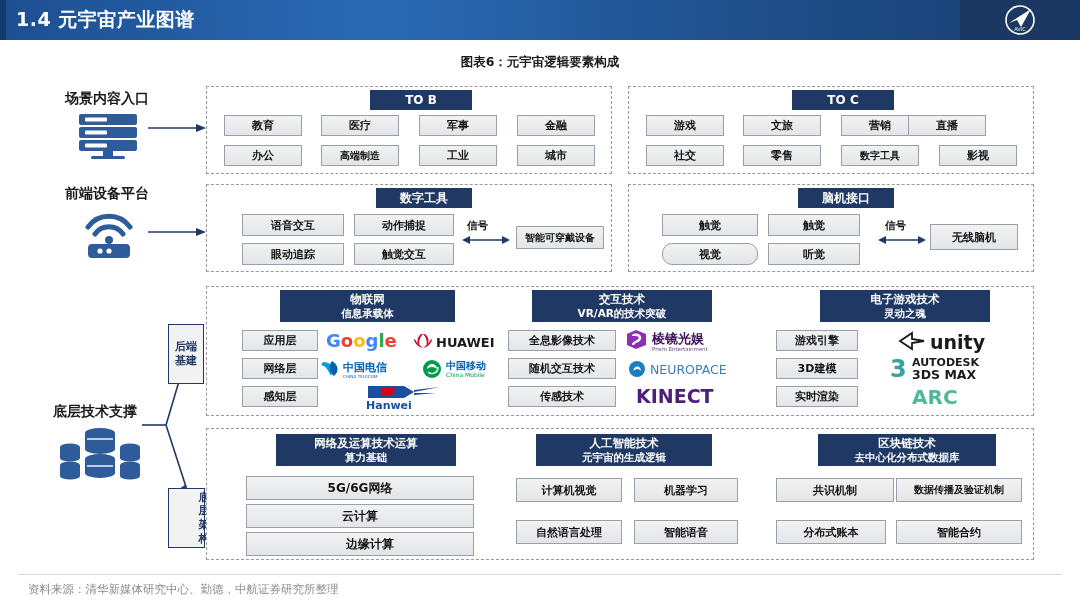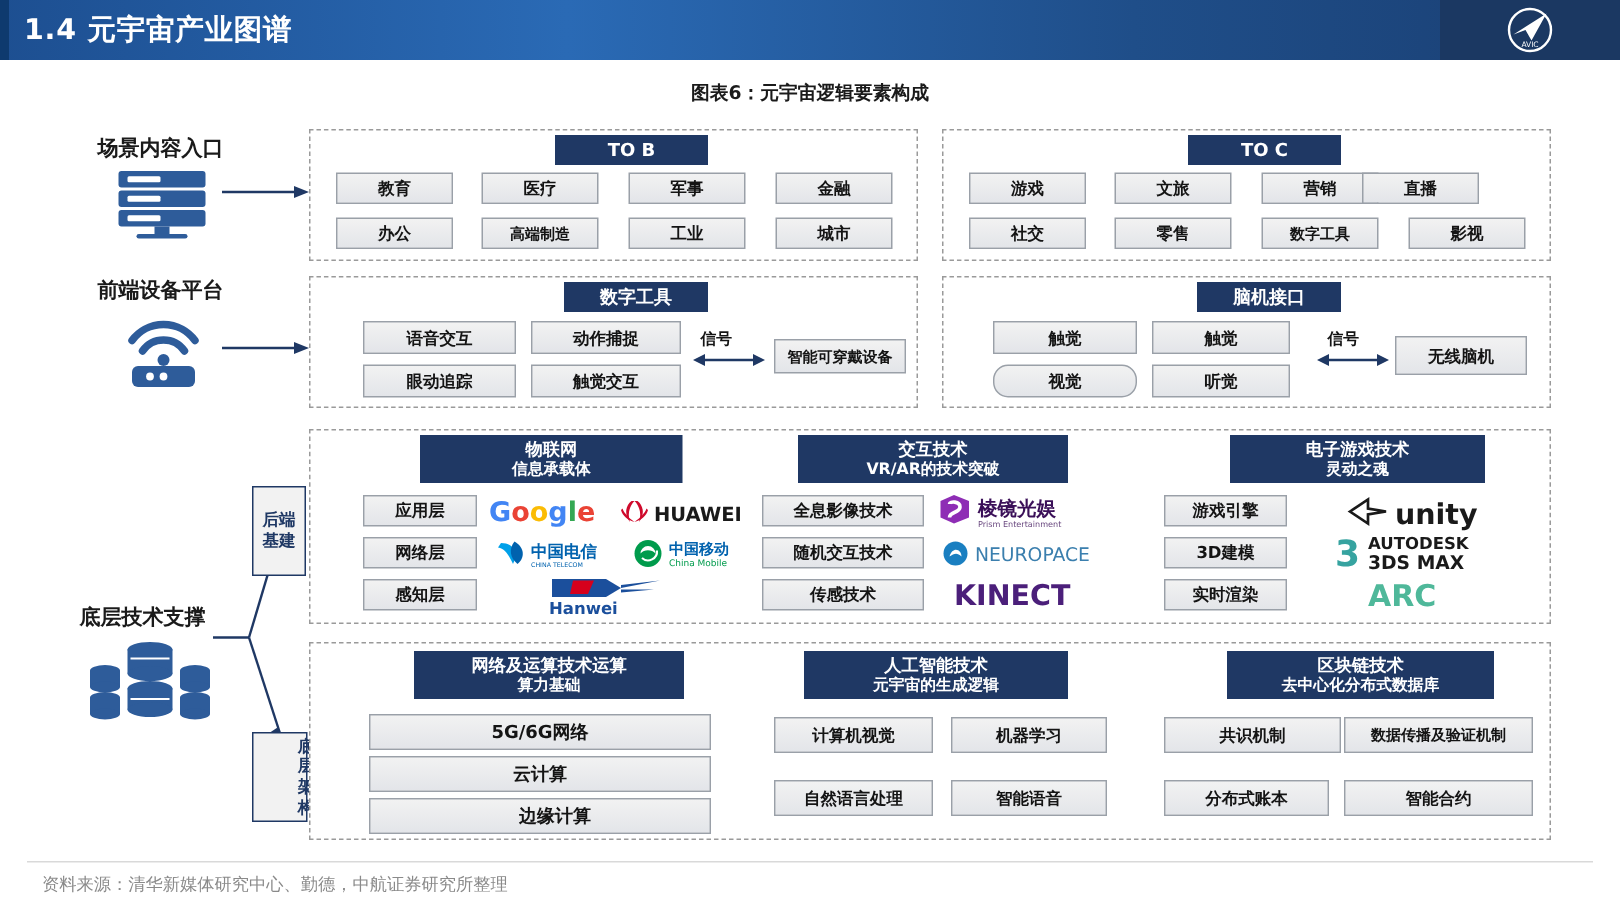--- a/index.html
+++ b/index.html
@@ -272,21 +272,21 @@
   <svg width="78" height="20" viewBox="0 0 78 20">
     <g fill="#CF0A2C">
       <path d="M9 3 C5 6 4 12 8 17 C6 11 8 6 11 3 Z"></path>
       <path d="M11 3 C14 6 16 11 14 17 C18 12 17 6 13 3 Z"></path>
       <path d="M2 9 C3 13 7 16 11 17 C7 14 4 11 3 8 Z"></path>
       <path d="M20 9 C19 13 15 16 11 17 C15 14 18 11 19 8 Z"></path>
     </g>
     <text x="24" y="16" font-size="13" font-weight="bold" fill="#1a1a1a" font-family="DejaVu Sans, sans-serif">HUAWEI</text>
   </svg>
 </div>
-<div class="logo" style="left:330px; top:358px;">
+<div class="logo" style="left:319px; top:358px;">
   <svg width="86" height="22" viewBox="0 0 86 22">
     <path d="M4 4 C12 4 16 10 12 18 C9 12 7 8 2 7 Z" fill="#00A0E9"></path>
     <path d="M13 3 C9 8 10 14 15 18 C20 14 20 7 13 3 Z" fill="#0062AE"></path>
     <text x="24" y="13" font-size="11" font-weight="bold" fill="#0062AE" font-family="DejaVu Sans, sans-serif">中国电信</text>
     <text x="24" y="20" font-size="4.2" fill="#0062AE" font-family="DejaVu Sans, sans-serif">CHINA TELECOM</text>
   </svg>
 </div>
 <div class="logo" style="left:422px; top:358px;">
   <svg width="88" height="22" viewBox="0 0 88 22">
     <circle cx="10" cy="11" r="9" fill="#009B4C"></circle>

